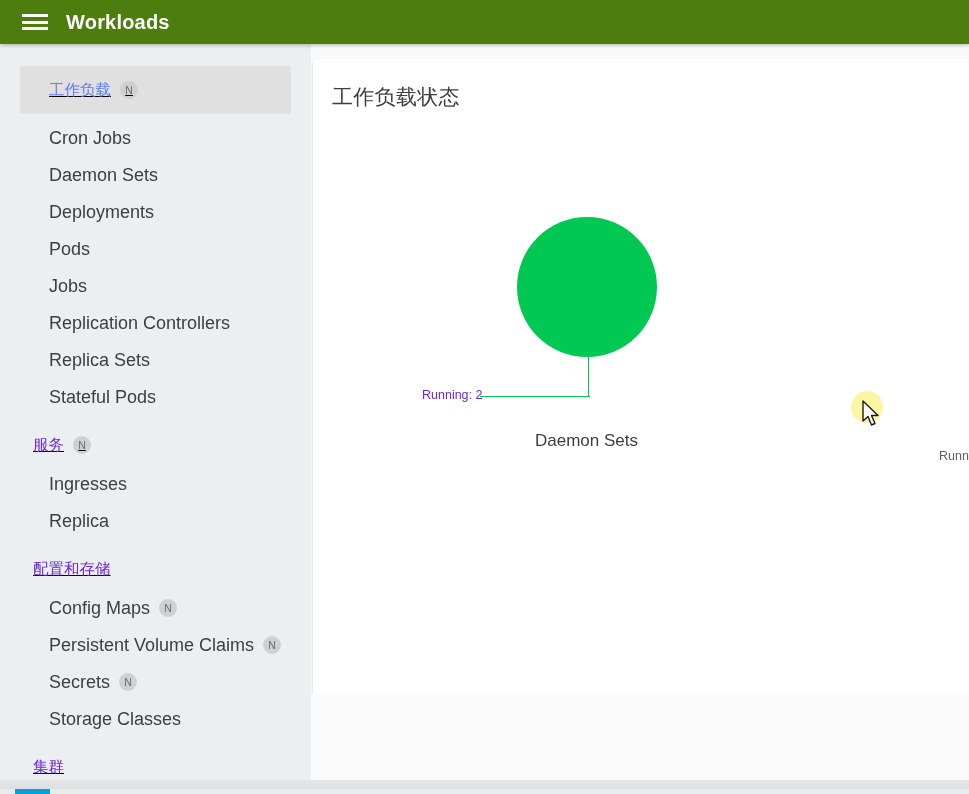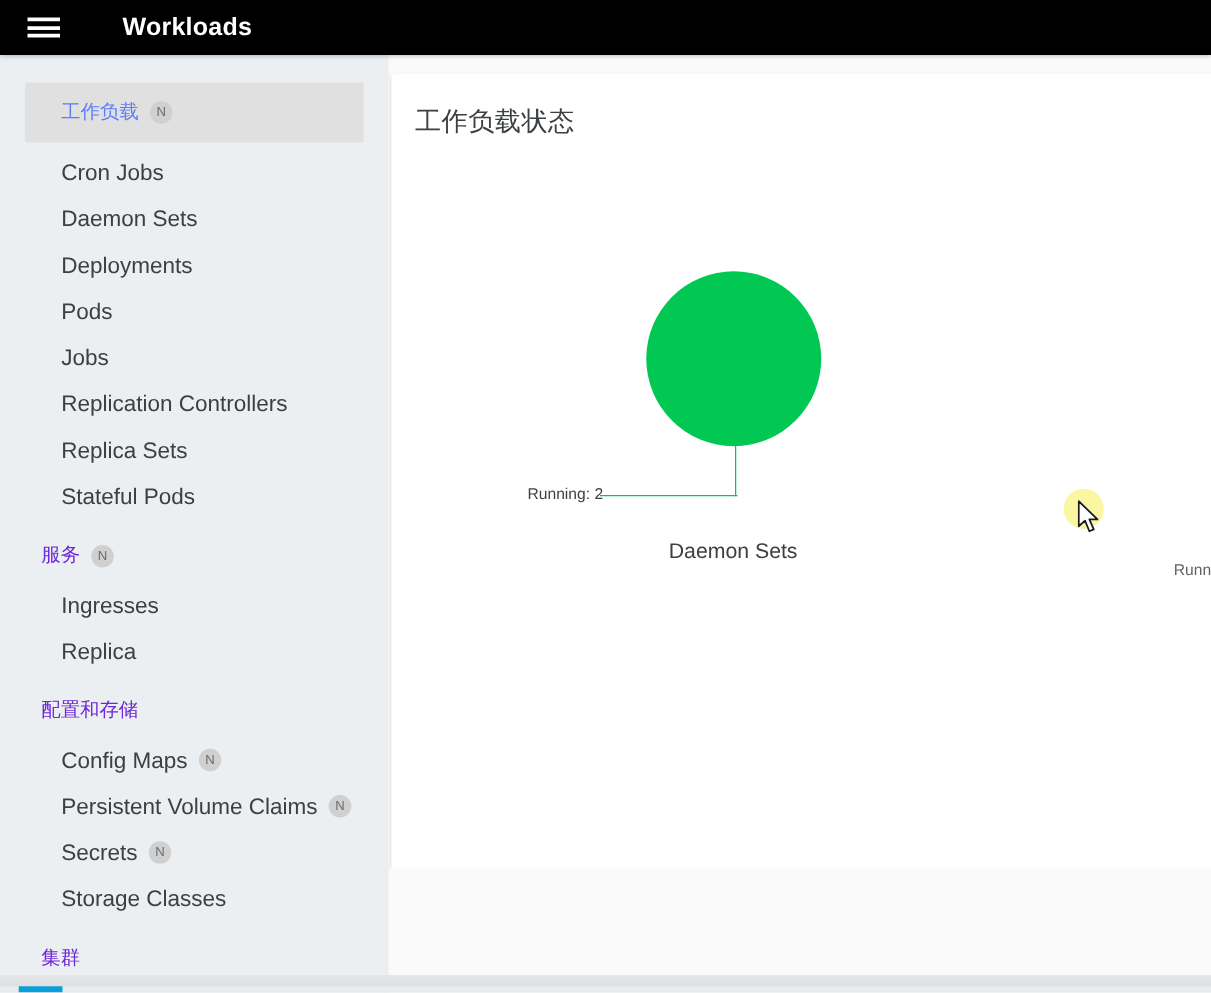--- a/index.html
+++ b/index.html
@@ -56,20 +56,21 @@
     white-space: nowrap;
   }
   .nav-item .lbl {
     font-size: 18px;
     color: #3c4043;
     line-height: 1;
   }
   .nav-item.group {
     padding-left: 33px;
     height: 40px;
+    text-decoration: underline;
   }
   .nav-item.group .lbl {
     font-size: 15.5px;
     color: #6d28d9;
   }
   .nav-item.active {
     background: #e0e0e0;
     margin: 0 20px 0 20px;
     padding-left: 29px;
     height: 48px;
@@ -134,21 +135,21 @@
   }
   .leader-h {
     position: absolute;
     left: 167px; top: 337px;
     width: 110px; height: 1.4px;
   }
   .pie-label {
     position: absolute;
     left: 109px; top: 329px;
     font-size: 12.5px;
-    color: #404040;
+    color: #6d28d9;
     white-space: nowrap;
   }
   .pie-caption {
     position: absolute;
     left: 222px; top: 372px;
     font-size: 17px;
     color: #3c4043;
     white-space: nowrap;
   }
 
@@ -201,21 +202,21 @@
     width: 35px; height: 5px;
     background: #0b9fd8;
     cursor: pointer;
   }
 </style>
 </head>
 <body>
 
 <div id="app">
 
-  <div class="appbar" style="background: #000000; gap: 32px;">
+  <div class="appbar" style="background: #4d7c0f;">
     <div class="hamburger">
       <span></span>
       <span></span>
       <span></span>
     </div>
     <div class="appbar-title">Workloads</div>
   </div>
 
   <nav class="sidebar" style="background: rgb(236, 239, 241);">
     <div class="nav-top-pad"></div>

